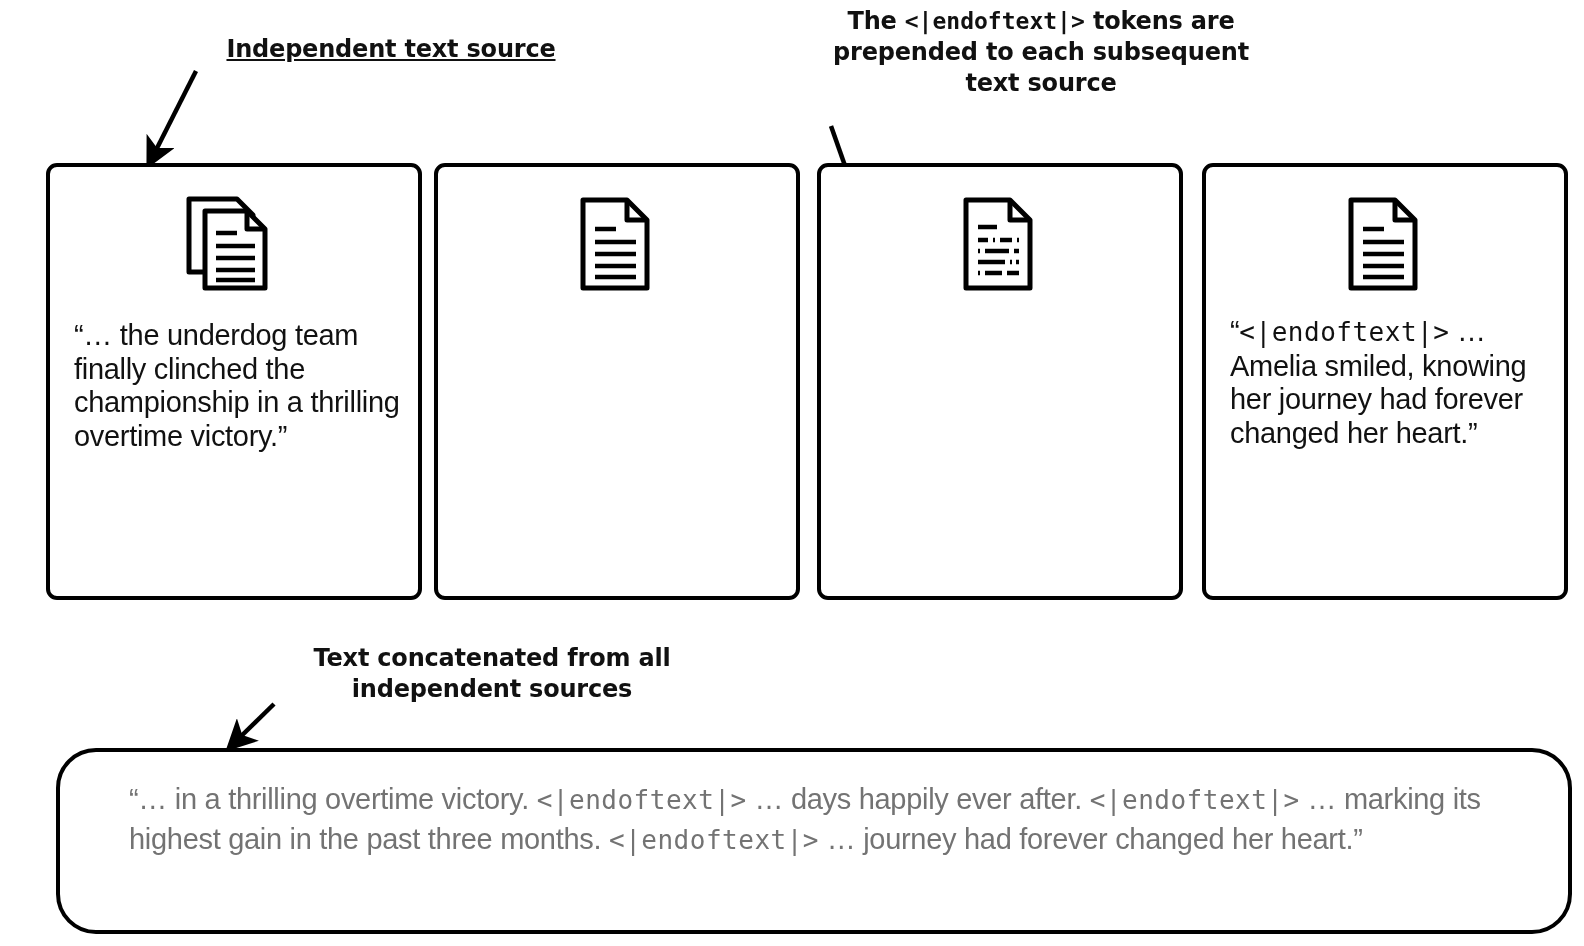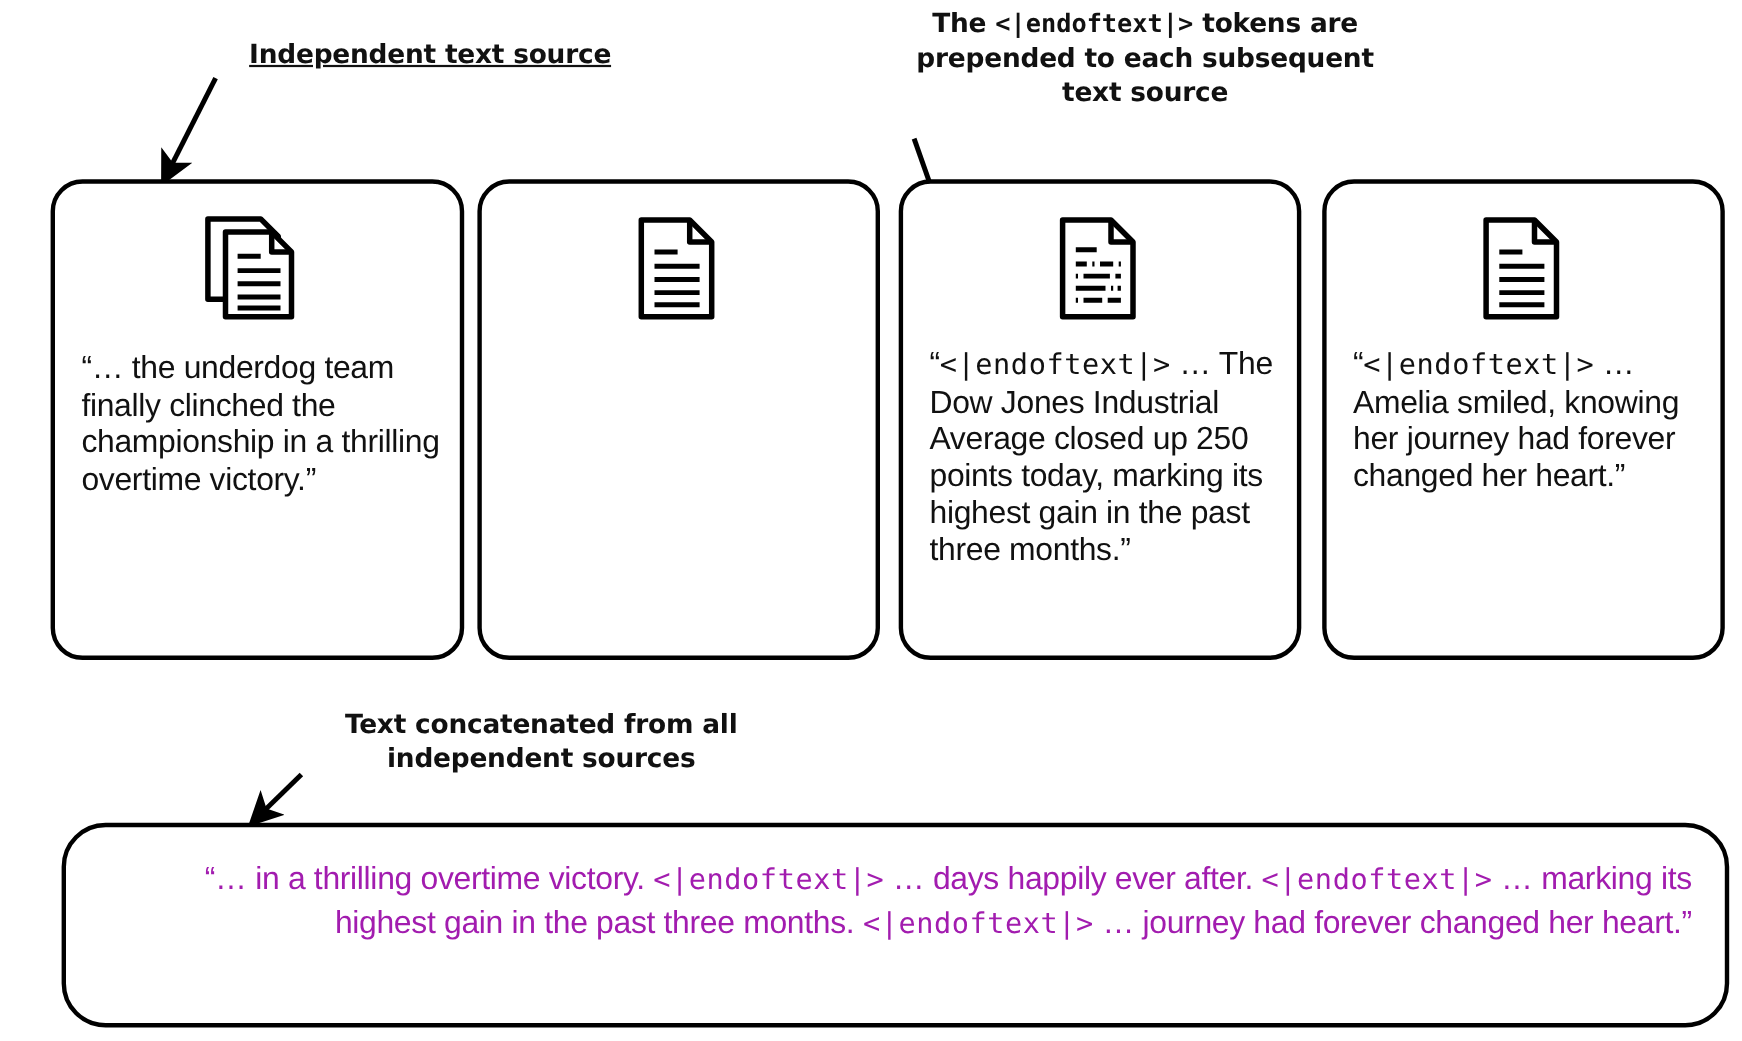--- a/index.html
+++ b/index.html
@@ -46,21 +46,21 @@
     width: 1584px;
     height: 946px;
     pointer-events: none;
   }
 
   
   .card {
     position: absolute;
     box-sizing: border-box;
     border: 4px solid #000000;
-    border-radius: 29px;
+    border-radius: 11px;
     background: #ffffff;
     top: 163px;
     height: 437px;
   }
   #card-0 { left: 46px;   width: 376px; }
   #card-1 { left: 434px;  width: 366px; }
   #card-2 { left: 817px;  width: 366px; }
   #card-3 { left: 1202px; width: 366px; }
 
   .card-icon {
@@ -107,23 +107,22 @@
   }
   #concat-text {
     position: absolute;
     left: 69px;
     right: 30px;
     top: 28px;
     font-family: "Liberation Sans", sans-serif;
     font-size: 29px;
     line-height: 39px;
     letter-spacing: -0.3px;
-    color: #a21caf;
+    color: #737373;
     white-space: pre-wrap;
-    text-align: right;
   }
   #concat-text .tok { font-size: 26px; }
 </style>
 </head>
 <body>
 
 <svg id="arrows" viewBox="0 0 1584 946" xmlns="http://www.w3.org/2000/svg">
   <defs>
     <marker id="ah" viewBox="0 0 12 12" refX="9" refY="6" markerWidth="7" markerHeight="7" orient="auto-start-reverse">
       <path d="M 0 0 L 12 6 L 0 12 L 3 6 z" fill="#000000"></path>
@@ -192,21 +191,20 @@
         <line x1="54" y1="55" x2="59" y2="55"></line>
         <line x1="18" y1="66" x2="45" y2="66"></line>
         <line x1="50" y1="66" x2="52" y2="66"></line>
         <line x1="56" y1="66" x2="59" y2="66"></line>
         <line x1="18" y1="77" x2="20" y2="77"></line>
         <line x1="25" y1="77" x2="42" y2="77"></line>
         <line x1="47" y1="77" x2="59" y2="77"></line>
       </g>
     </svg>
   </div>
-  <div class="card-text"><span>“</span><span class="tok">&lt;|endoftext|&gt;</span><span> … The Dow Jones Industrial Average closed up 250 points today, marking its highest gain in the past three months.”</span></div>
 </div>
 
 <div class="card" id="card-3">
   <div class="card-icon">
     <svg width="80" height="96" viewBox="0 0 80 96" xmlns="http://www.w3.org/2000/svg">
       <path d="M6 4 H50 L70 24 V92 H6 Z" fill="#ffffff" stroke="#000000" stroke-width="5" stroke-linejoin="round"></path>
       <path d="M50 4 V24 H70" fill="none" stroke="#000000" stroke-width="5" stroke-linejoin="round"></path>
       <g stroke="#000000" stroke-width="4.5" stroke-linecap="butt">
         <line x1="18" y1="33" x2="39" y2="33"></line>
         <line x1="18" y1="46" x2="59" y2="46"></line>

